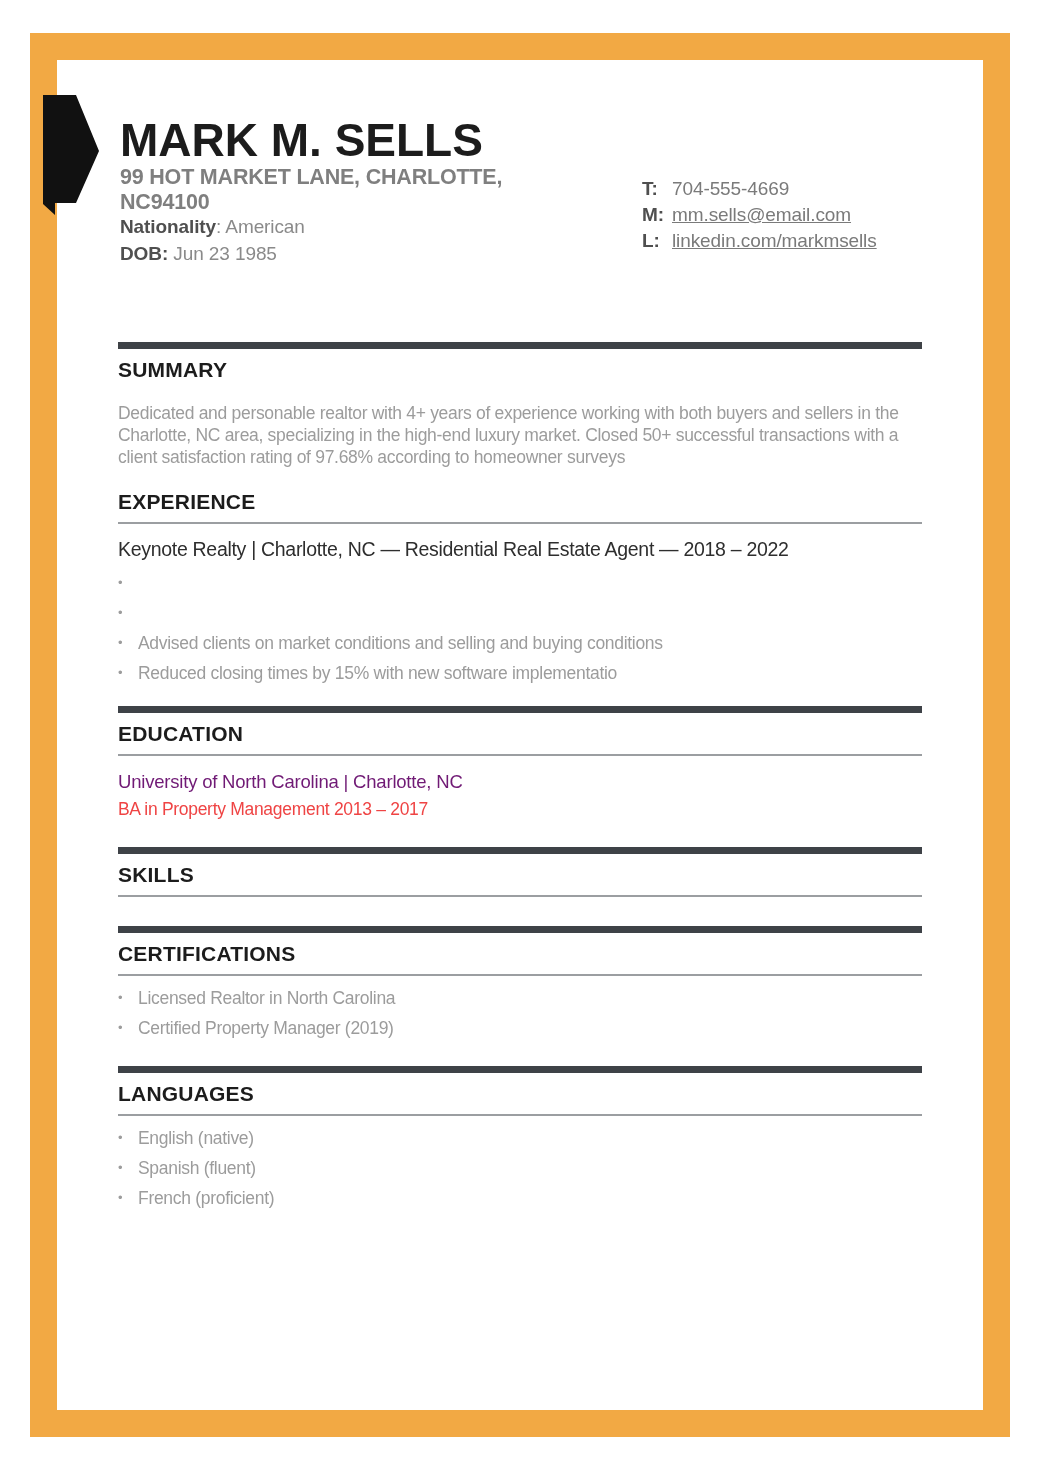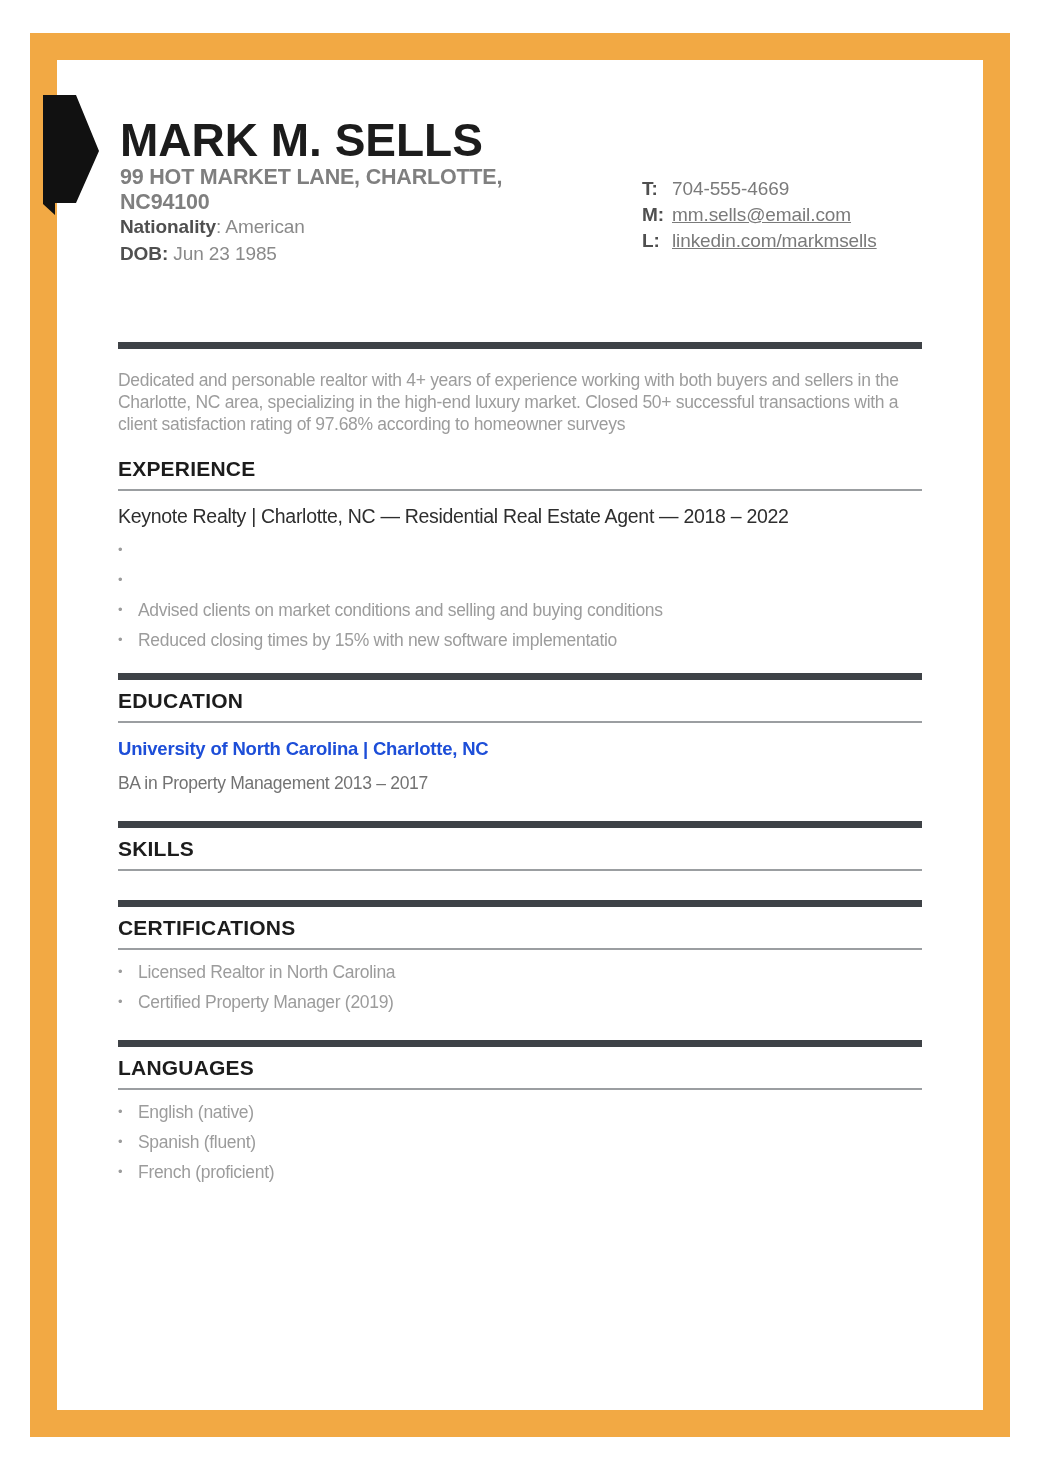--- a/index.html
+++ b/index.html
@@ -65,22 +65,22 @@
   }
   ul.bullets { list-style:none; margin-top:11px; }
   ul.bullets li {
     display:flex; font-size:17.5px; color:#9c9c9c; line-height:22px;
     letter-spacing:-0.3px; margin-bottom:8px;
   }
   ul.bullets li .dot {
     flex:0 0 20px; color:#9c9c9c; font-size:13px; line-height:22px;
   }
   .edu-bar { margin-top:22px; }
-  .school { margin-top:15px; font-size:18.5px; font-weight:bold; color:#1d4ed8; letter-spacing:-0.2px; line-height:22px; }
-  .degree { margin-top:12px; font-size:17.5px; color:#737373; letter-spacing:-0.3px; line-height:22px; }
+  .school { margin-top:15px; font-size:18.5px; font-weight:normal; color:#701a75; letter-spacing:-0.2px; line-height:22px; }
+  .degree { margin-top:5px; font-size:17.5px; color:#ef4444; letter-spacing:-0.3px; line-height:22px; }
   .skills-bar { margin-top:27px; }
   .skills-line {
     margin-top:14px; font-family:"Liberation Serif", serif;
     font-size:18.5px; color:#6e6e6e; line-height:23px;
   }
   .cert-bar { margin-top:29px; }
   .cert-bullets { margin-top:17px; }
   .lang-bar { margin-top:27px; }
   .lang-bullets { margin-top:19px; }
 </style>
@@ -118,20 +118,21 @@
   </div>
   <div class="row">
     <span class="lbl">L:</span>
     <span class="val link">linkedin.com/markmsells</span>
   </div>
 </div>
 
 <div class="main">
 
   <div class="bar"></div>
+  <div class="sec-title">SUMMARY</div>
   <div class="body-text summary-body">Dedicated and personable realtor with 4+ years of experience working with both buyers and sellers in the Charlotte, NC area, specializing in the high-end luxury market. Closed 50+ successful transactions with a client satisfaction rating of 97.68% according to homeowner surveys</div>
 
   <div class="sec-title exp-title">EXPERIENCE</div>
   <div class="rule"></div>
   <div class="role">Keynote Realty | Charlotte, NC — Residential Real Estate Agent — 2018 – 2022</div>
   <ul class="bullets">
     <li>
         <span class="dot">•</span>
       </li>
     <li>

